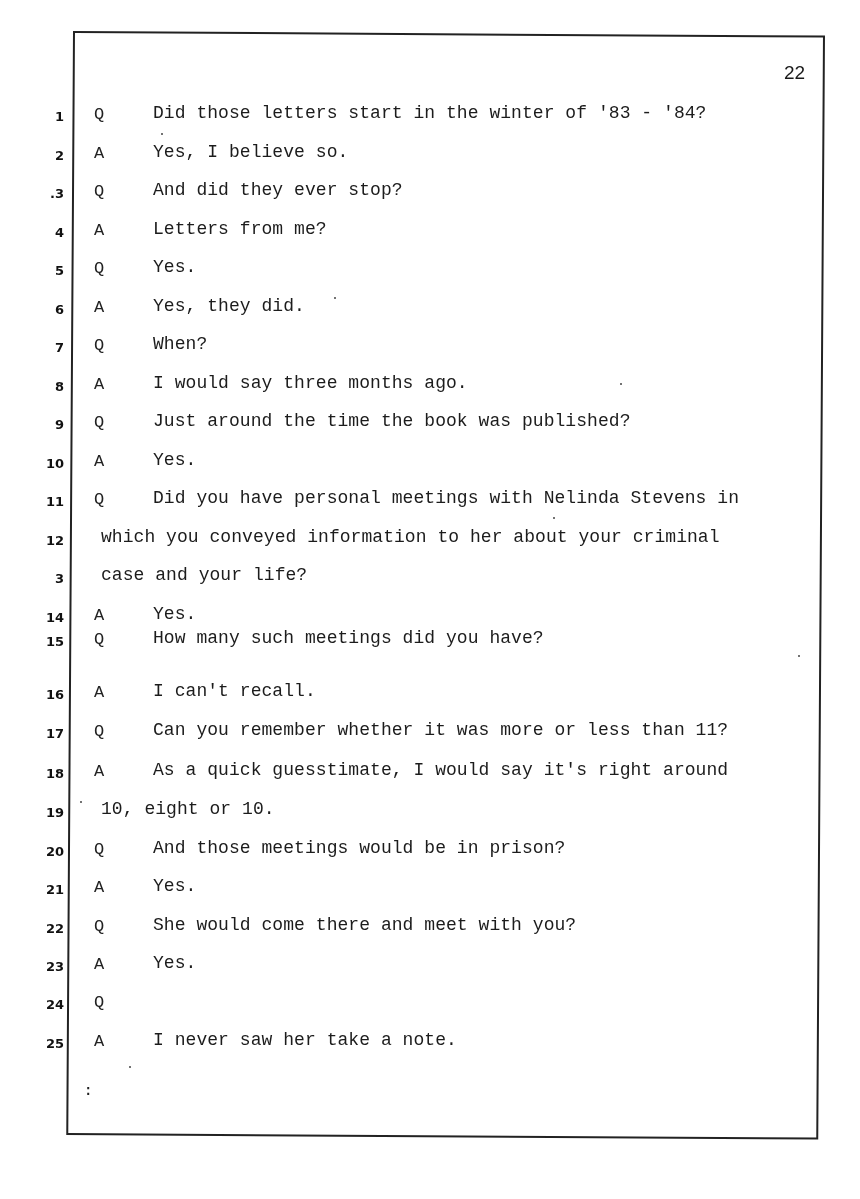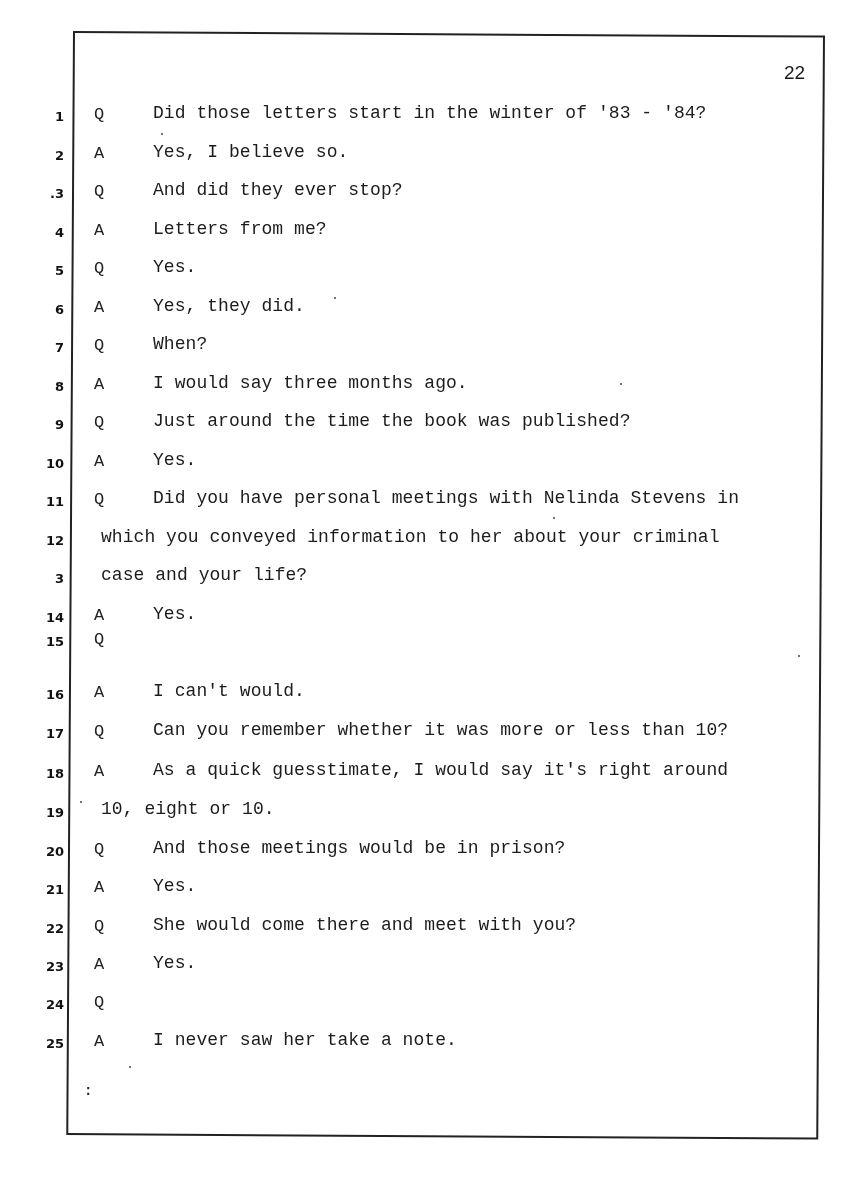--- a/index.html
+++ b/index.html
@@ -161,30 +161,31 @@
     <span class="text cont">case and your life?</span>
   </div>
   <div class="line" style="top:604px">
     <span class="line-num">14</span>
     <span class="speaker">A</span>
     <span class="text">Yes.</span>
   </div>
   <div class="line" style="top:628px">
     <span class="line-num">15</span>
     <span class="speaker">Q</span>
+    <span class="text">How many such meetings did you have?</span>
   </div>
   <div class="line" style="top:681px">
     <span class="line-num">16</span>
     <span class="speaker">A</span>
-    <span class="text">I can't would.</span>
+    <span class="text">I can't recall.</span>
   </div>
   <div class="line" style="top:720px">
     <span class="line-num">17</span>
     <span class="speaker">Q</span>
-    <span class="text">Can you remember whether it was more or less than 10?</span>
+    <span class="text">Can you remember whether it was more or less than 11?</span>
   </div>
   <div class="line" style="top:760px">
     <span class="line-num">18</span>
     <span class="speaker">A</span>
     <span class="text">As a quick guesstimate, I would say it's right around</span>
   </div>
   <div class="line" style="top:799px">
     <span class="line-num">19</span>
     <span class="text cont">10, eight or 10.</span>
   </div>

